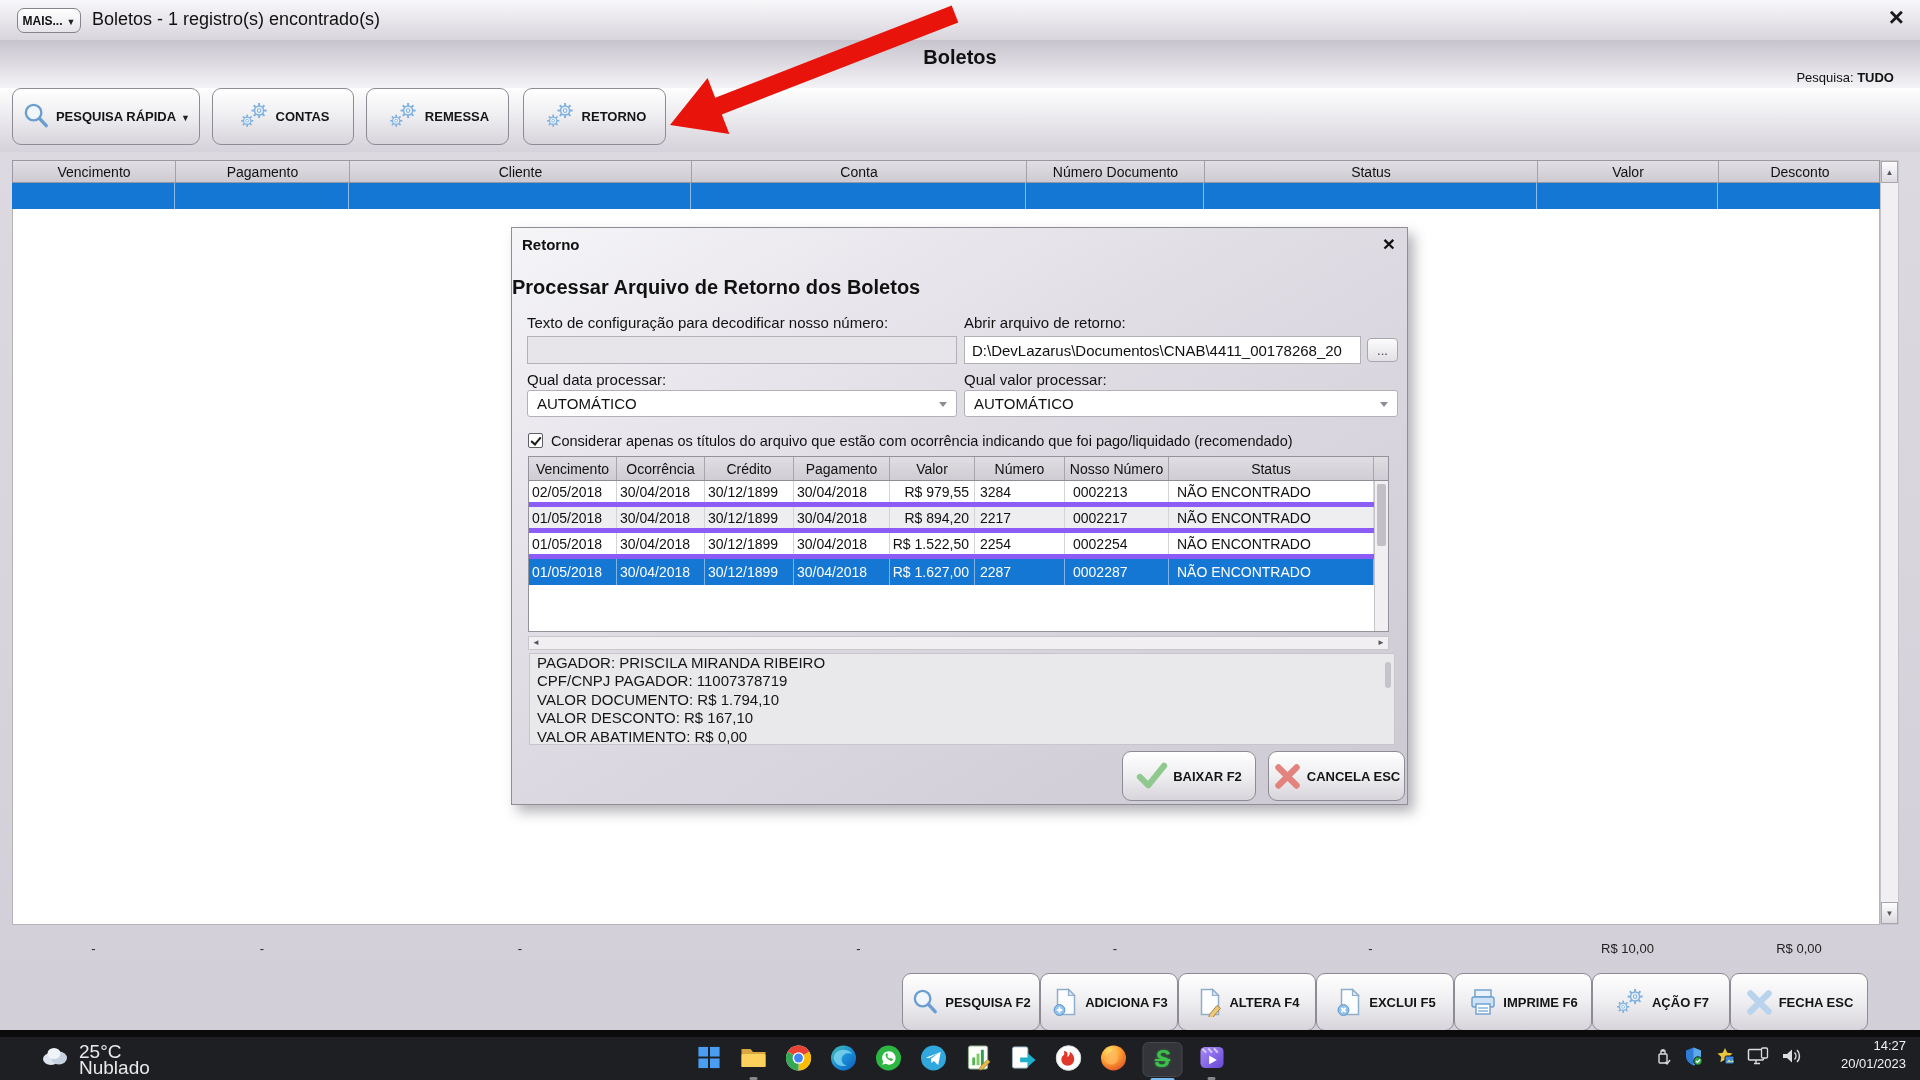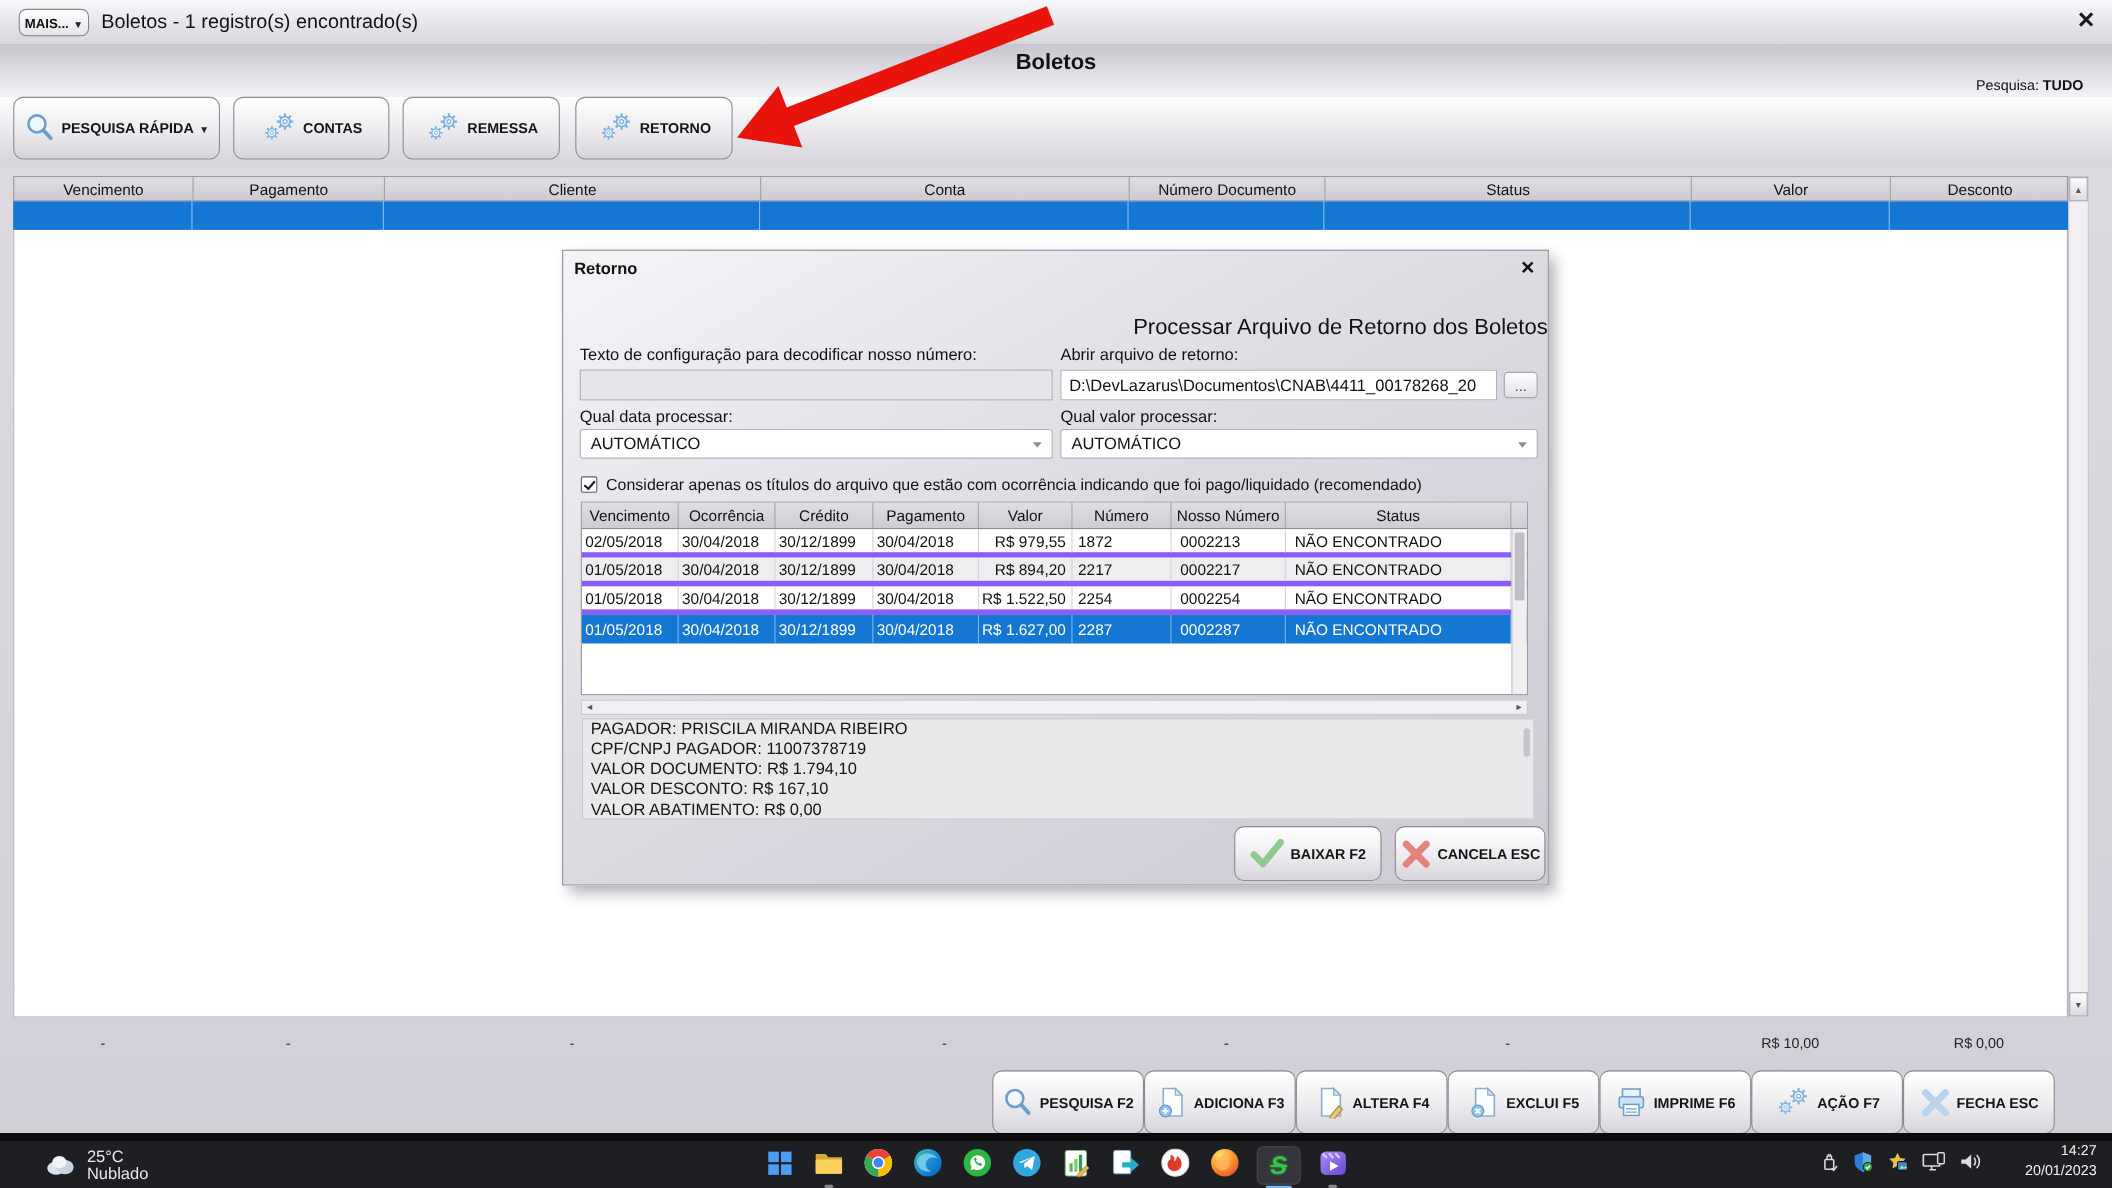--- a/index.html
+++ b/index.html
@@ -42,21 +42,21 @@
 .sb-up{top:0}.sb-dn{bottom:0}
 .sum-row{top:939px;height:18px}
 .sum-cell{display:flex;align-items:center;justify-content:center;font-size:13px;color:#222}
 
 .action-bar{position:absolute;left:902px;top:973px;display:flex;gap:0}
 .abtn{width:138px;height:58px}
 
 .dialog{position:absolute;left:511px;top:227px;width:897px;height:578px;border:1px solid #8f8d95;background:linear-gradient(150deg,#f5f4f7 0%,#dedbe3 45%,#ccc9d3 100%);box-shadow:6px 7px 12px rgba(40,40,55,.35);z-index:10}
 .dlg-title{position:absolute;left:10px;top:8px;font-size:15px;font-weight:bold}
 .dlg-close{position:absolute;right:12px;top:4px;font-size:21px;font-weight:bold}
-.dlg-heading{position:absolute;left:0;top:59px;width:100%;text-align:right;font-size:20px;font-weight:normal}
+.dlg-heading{position:absolute;left:0;top:48px;width:100%;text-align:left;font-size:20px;font-weight:bold}
 .flabel{position:absolute;font-size:15px;font-weight:normal;white-space:nowrap}
 .l-decode{left:15px;top:86px}.l-file{left:452px;top:86px}.l-date{left:15px;top:143px}.l-value{left:452px;top:143px}
 .finput{position:absolute;height:28px;border:1px solid #b3b1b8;background:#fff;font-size:15px;display:flex;align-items:center;padding:0 7px;white-space:nowrap;overflow:hidden}
 .inp-decode{left:15px;top:108px;width:430px;background:#e7e5e9}
 .inp-file{left:452px;top:108px;width:397px}
 .browse-btn{position:absolute;left:855px;top:110px;width:31px;height:24px;border:1px solid #a9a7ae;border-radius:4px;background:linear-gradient(#fcfcfd,#e2e0e5);display:flex;align-items:center;justify-content:center;font-size:13px;color:#444}
 .combo{position:absolute;height:27px;border:1px solid #b3b1b8;border-radius:3px;background:#fff;font-size:15px;display:flex;align-items:center;padding:0 9px}
 .combo-date{left:15px;top:162px;width:430px}
 .combo-value{left:452px;top:162px;width:434px}
 .chev{position:absolute;right:9px;top:11px;width:0;height:0;border-left:4px solid transparent;border-right:4px solid transparent;border-top:5px solid #8e8c94}
@@ -82,21 +82,21 @@
 .details{position:absolute;left:17px;top:425px;width:866px;height:92px;background:#e9e8ea;border:1px solid #c8c6cb;overflow:hidden}
 .dtext{padding:0 7px;font-size:15px;line-height:18.4px;color:#161616}
 .d-vsb .thumb2{position:absolute;right:3px;top:8px;width:6px;height:26px;background:#c6c4ca;border-radius:3px}
 .dlg-btn{position:absolute;top:523px;height:50px}
 .btn-baixar{left:610px;width:134px}
 .btn-cancela{left:756px;width:137px}
 
 .arrow{position:absolute;left:0;top:0;z-index:30;pointer-events:none}
 
 .taskbar{position:absolute;left:0;top:1030px;width:1920px;height:50px;background:linear-gradient(#0b0b0c 0,#0b0b0c 7px,#1e1f23 7px)}
-.weather{position:absolute;left:40px;top:14px;display:flex;gap:9px;align-items:center;color:#e9e9ea;font-size:15px;line-height:16px}
+.weather{position:absolute;left:40px;top:14px;display:flex;gap:9px;align-items:flex-start;color:#e9e9ea;font-size:19px;line-height:16px}
 .tk-apps{position:absolute;left:50%;top:12px;transform:translateX(-50%);display:flex;gap:13px;align-items:center}
 .tk-app{position:relative;width:32px;height:32px;display:flex;align-items:center;justify-content:center}
 .tk-app.run::after{content:"";position:absolute;bottom:-4px;left:50%;transform:translateX(-50%);width:8px;height:3px;border-radius:2px;background:#84868b}
 .tk-app.act{width:40px;height:35px;background:#34353a;border:1px solid #47484d;border-radius:6px}
 .tk-app.act::after{content:"";position:absolute;bottom:-5px;left:50%;transform:translateX(-50%);width:24px;height:3px;border-radius:2px;background:#78b9f1}
 .erp-glyph{font-size:23px;font-weight:bold;font-style:italic;color:#3cc14d;text-shadow:0 0 3px rgba(60,193,77,.55);text-decoration:line-through}
 .tray{position:absolute;right:118px;top:16px;display:flex;gap:12px;align-items:center}
 .tray-ic{display:flex;align-items:center;justify-content:center}
 .clock{position:absolute;right:14px;top:7px;text-align:right;color:#f2f2f2;font-size:13px;line-height:18px}
 </style>
@@ -385,21 +385,21 @@
           <div class="dgc c6">Nosso Número</div>
           <div class="dgc c7">Status</div>
         </div>
       <div>
           <div class="dgcols dg-row">
             <div class="dgc c0">02/05/2018</div>
             <div class="dgc c1">30/04/2018</div>
             <div class="dgc c2">30/12/1899</div>
             <div class="dgc c3">30/04/2018</div>
             <div class="dgc c4">R$ 979,55</div>
-            <div class="dgc c5">1872</div>
+            <div class="dgc c5">3284</div>
             <div class="dgc c6">0002213</div>
             <div class="dgc c7">NÃO ENCONTRADO</div>
           </div>
           <div class="dgcols dg-row alt">
             <div class="dgc c0">01/05/2018</div>
             <div class="dgc c1">30/04/2018</div>
             <div class="dgc c2">30/12/1899</div>
             <div class="dgc c3">30/04/2018</div>
             <div class="dgc c4">R$ 894,20</div>
             <div class="dgc c5">2217</div>

